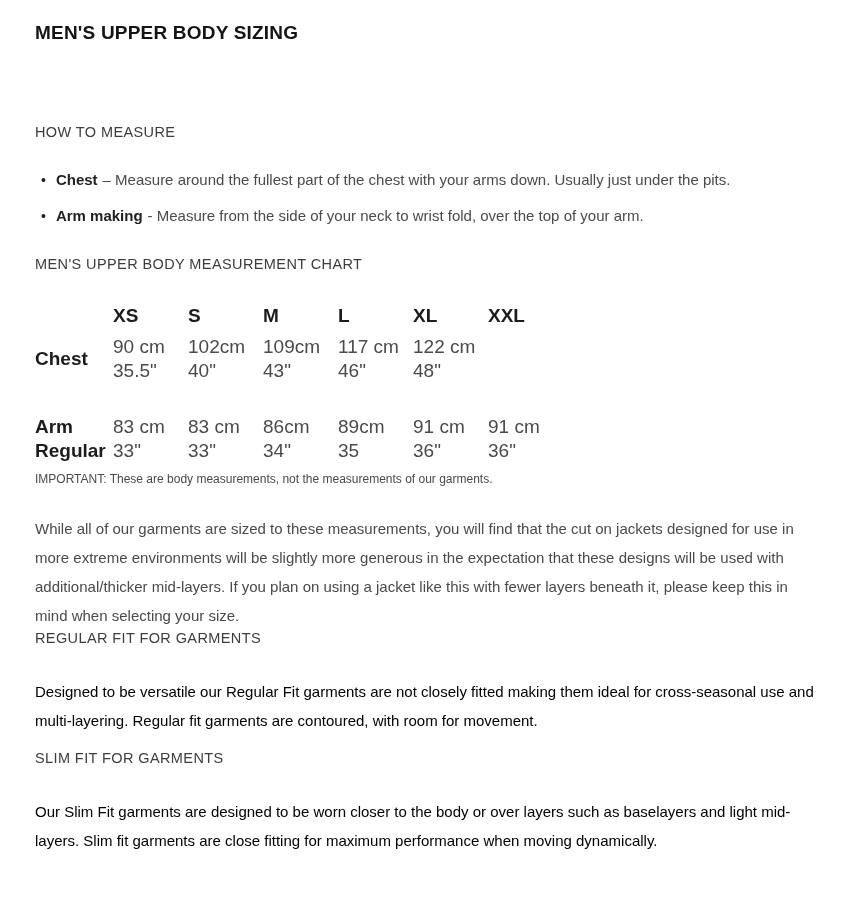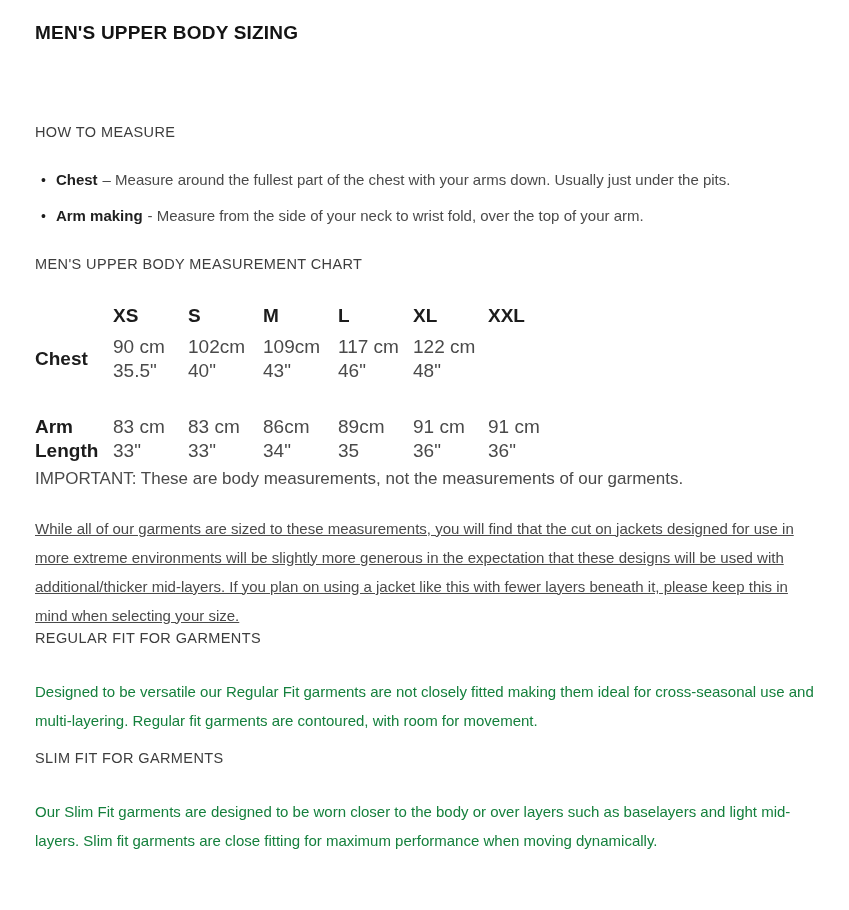--- a/index.html
+++ b/index.html
@@ -91,36 +91,35 @@
   .vline { line-height: 24px; }
   .label-center {
     display: flex;
     align-items: center;
   }
   .row-spacer { height: 32px; }
   .two-line .vline { line-height: 24px; }
 
   .important-note {
     margin: 6px 0 0 0;
-    font-size: 17px;
+    font-size: 12px;
     line-height: 20px;
     color: #4a4a4a;
   }
   .body-par {
     margin: 25px 0 0 0;
     font-size: 15px;
     line-height: 29px;
     color: #4a4a4a;
-    text-decoration: underline;
   }
   .fit-par {
     margin: 30px 0 0 0;
     font-size: 15px;
     line-height: 29px;
-    color: #15803d;
+    color: #000000;
   }
 </style>
 </head>
 <body>
 
 <div class="container">
 
   <h1 class="page-title">MEN'S UPPER BODY SIZING</h1>
 
   <h2 class="section-heading h-how">HOW TO MEASURE</h2>
@@ -174,21 +173,21 @@
         <div class="vline">122 cm</div>
         <div class="vline">48"</div>
       </div>
     </div>
 
     <div class="row-spacer"></div>
 
     <div class="trow two-line">
       <div class="tlabel">
         <div class="vline">Arm</div>
-        <div class="vline">Length</div>
+        <div class="vline">Regular</div>
       </div>
       <div class="tcell">
         <div class="vline">83 cm</div>
         <div class="vline">33"</div>
       </div>
       <div class="tcell">
         <div class="vline">83 cm</div>
         <div class="vline">33"</div>
       </div>
       <div class="tcell">

